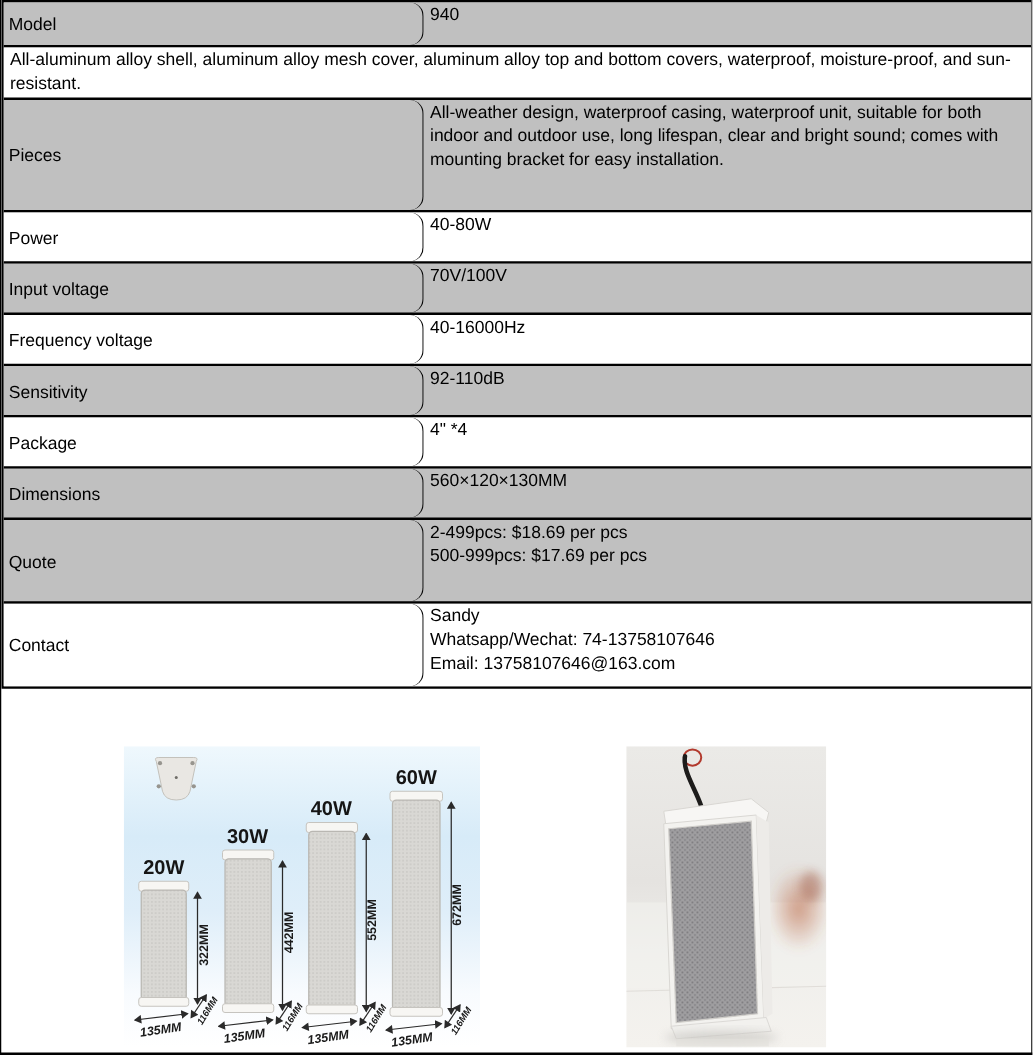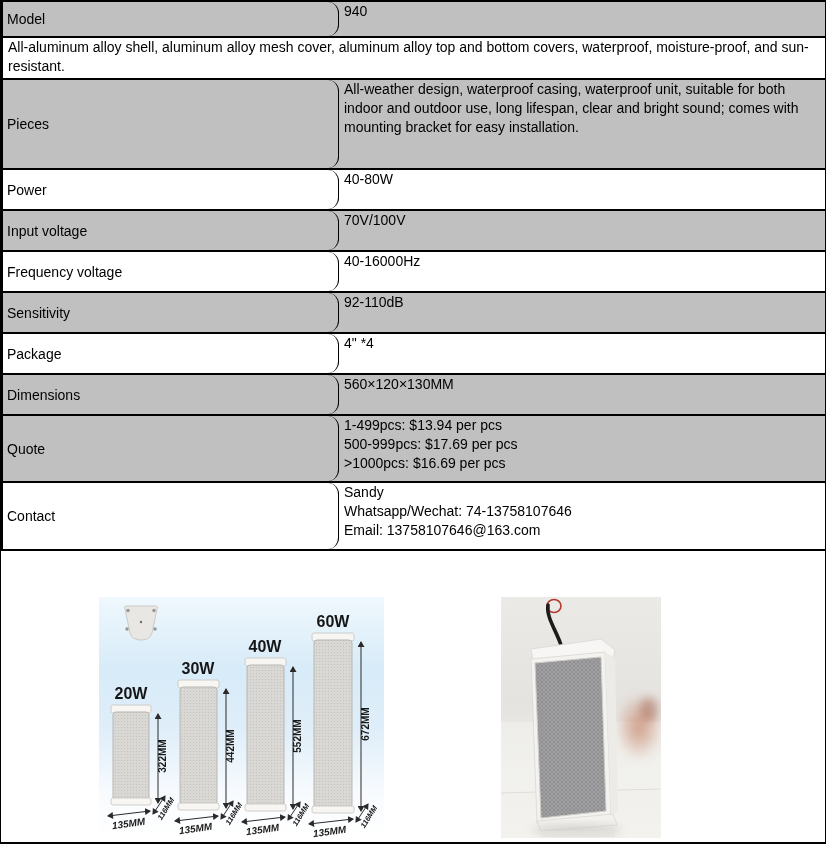--- a/index.html
+++ b/index.html
@@ -73,23 +73,22 @@
     </div>
     <div class="srow shaded" style="height:41px">
       <div class="cell-label">Dimensions</div>
       <div class="cell-value">
           <span>560×120×130MM</span>
         </div>
     </div>
     <div class="srow shaded" style="height:67px">
       <div class="cell-label">Quote</div>
       <div class="cell-value">
-        <span>1-499pcs: $13.94 per pcs</span>
+        <span>2-499pcs: $18.69 per pcs</span>
         <span>500-999pcs: $17.69 per pcs</span>
-        <span>&gt;1000pcs: $16.69 per pcs</span>
       </div>
     </div>
     <div class="srow" style="height:66px">
       <div class="cell-label">Contact</div>
       <div class="cell-value">
         <span>Sandy</span>
         <span>Whatsapp/Wechat: 74-13758107646</span>
         <span>Email: 13758107646@163.com</span>
       </div>
     </div>

